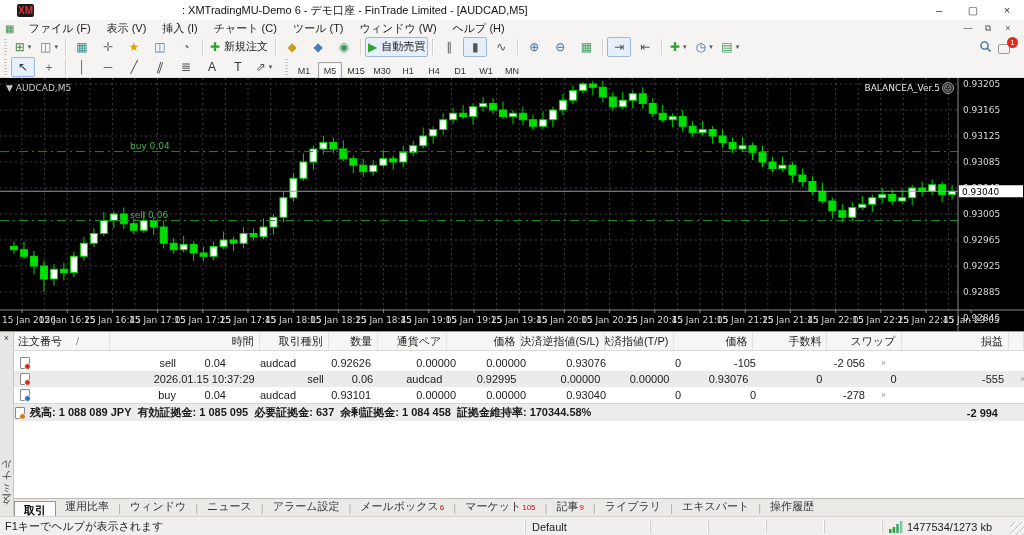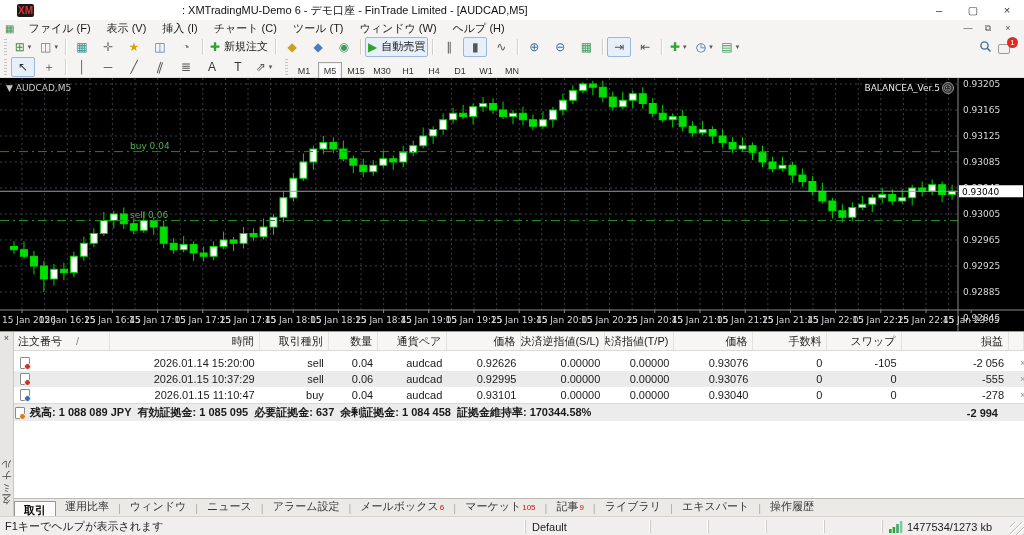--- a/index.html
+++ b/index.html
@@ -618,21 +618,20 @@
       <div class="hcell" style="width: 15px;"></div>
     </div>
   <div class="t-spacer"></div>
   <div id="tRows">
       <div class="t-row">
         <div class="cell" style="width: 98px;">
           <span class="docicon">
             <i style="background: rgb(208, 48, 32);"></i>
           </span>
         </div>
-        <div class="cell r" style="width: 152px;">2026.01.14 15:20:00</div>
         <div class="cell r" style="width: 70px;">sell</div>
         <div class="cell r" style="width: 50px;">0.04</div>
         <div class="cell r" style="width: 70px;">audcad</div>
         <div class="cell r" style="width: 75px;">0.92626</div>
         <div class="cell r" style="width: 85px;">0.00000</div>
         <div class="cell r" style="width: 70px;">0.00000</div>
         <div class="cell r" style="width: 80px;">0.93076</div>
         <div class="cell r" style="width: 75px;">0</div>
         <div class="cell r" style="width: 75px;">-105</div>
         <div class="cell r" style="width: 109px;">-2 056</div>
@@ -660,21 +659,20 @@
         <div class="cell" style="width: 15px;">
           <span class="rowx">×</span>
         </div>
       </div>
       <div class="t-row">
         <div class="cell" style="width: 98px;">
           <span class="docicon">
             <i style="background: rgb(42, 111, 208);"></i>
           </span>
         </div>
-        <div class="cell r" style="width: 152px;">2026.01.15 11:10:47</div>
         <div class="cell r" style="width: 70px;">buy</div>
         <div class="cell r" style="width: 50px;">0.04</div>
         <div class="cell r" style="width: 70px;">audcad</div>
         <div class="cell r" style="width: 75px;">0.93101</div>
         <div class="cell r" style="width: 85px;">0.00000</div>
         <div class="cell r" style="width: 70px;">0.00000</div>
         <div class="cell r" style="width: 80px;">0.93040</div>
         <div class="cell r" style="width: 75px;">0</div>
         <div class="cell r" style="width: 75px;">0</div>
         <div class="cell r" style="width: 109px;">-278</div>

